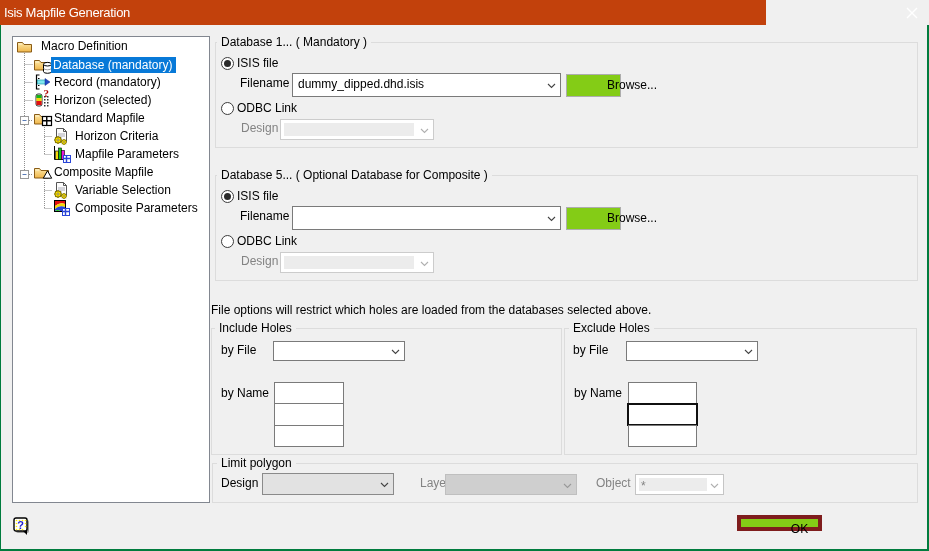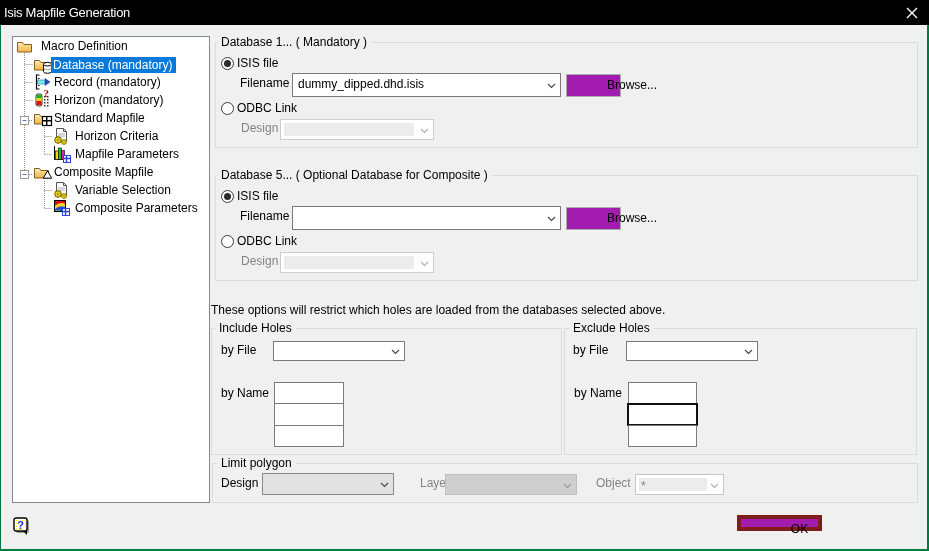--- a/index.html
+++ b/index.html
@@ -1,34 +1,34 @@
 <!DOCTYPE html>
 <html><head>
 <meta charset="utf-8">
 <style>
 * { margin:0; padding:0; box-sizing:border-box; }
 html,body { width:929px; height:551px; overflow:hidden; }
 body { font-family:"Liberation Sans", sans-serif; font-size:12px; color:#000; }
 #win { position:absolute; left:0; top:0; width:929px; height:551px; background:#f0f0f0; }
-#titlebar { position:absolute; left:0; top:0; width:929px; height:25px; background:#000000; }
+#titlebar { position:absolute; left:0; top:0; width:766px; height:25px; background:#c2410c; }
 #bL { position:absolute; left:0; top:25px; width:1px; height:526px; background:#017c3e; }
 #bR { position:absolute; left:927px; top:25px; width:2px; height:526px; background:#017c3e; }
 #bB { position:absolute; left:0; top:549px; width:929px; height:2px; background:#017c3e; }
 #title { position:absolute; left:4px; top:5px; color:#fff; font-size:13px; letter-spacing:-0.3px; }
 .abs { position:absolute; }
 .lbl { position:absolute; white-space:nowrap; }
 .gray { color:#838383; }
 .groupbox { position:absolute; border:1px solid #dcdcdc; }
 .glabel { position:absolute; background:#f0f0f0; padding:0 4px; white-space:nowrap; line-height:13px; }
 .radio { position:absolute; width:13px; height:13px; border-radius:50%; border:1px solid #3c3c3c; background:#fff; }
 .radio.sel::after { content:""; position:absolute; left:2px; top:2px; width:7px; height:7px; border-radius:50%; background:#2b2b2b; }
 .combo { position:absolute; background:#fff; border:1px solid #7a7a7a; }
 .combo .txt { position:absolute; left:5px; top:3px; }
 .chev { position:absolute; right:4px; top:50%; margin-top:-4px; width:9px; height:9px; }
-.btn { position:absolute; background:#a21caf; border:1px solid #adadad; text-align:center;padding-left:40px; }
+.btn { position:absolute; background:#84cc16; border:1px solid #adadad; text-align:center;padding-left:40px; }
 .tbx { position:absolute; background:#fff; border:1px solid #7a7a7a; }
 #tree { position:absolute; left:12px; top:36px; width:198px; height:467px; background:#fff; border:1px solid #828790; }
 .trow { position:absolute; height:16px; line-height:16px; white-space:nowrap; }
 .sel-hl { position:absolute; background:#0779d8; color:#fff; height:16px; line-height:16px; padding:0 2px; }
 </style>
 </head>
 <body>
 <div id="win">
 <div id="bL"></div>
     <div id="bR"></div>
@@ -164,21 +164,21 @@
     <rect x="20.5" y="116.5" width="8" height="8" fill="#fff" stroke="#999"></rect>
     <path d="M22.5 120.5 H26.5" stroke="#5a7cb8" stroke-width="1"></path>
     <rect x="20.5" y="170.5" width="8" height="8" fill="#fff" stroke="#999"></rect>
     <path d="M22.5 174.5 H26.5" stroke="#5a7cb8" stroke-width="1"></path>
   </g>
 </svg>
 
 <div class="trow" style="left:41px;top:38px">Macro Definition</div>
 <div class="sel-hl" style="left:51px;top:57px;width:125px">Database (mandatory)</div>
 <div class="trow" style="left:54px;top:74px">Record (mandatory)</div>
-<div class="trow" style="left:54px;top:92px">Horizon (mandatory)</div>
+<div class="trow" style="left:54px;top:92px">Horizon (selected)</div>
 <div class="trow" style="left:54px;top:110px">Standard Mapfile</div>
 <div class="trow" style="left:75px;top:128px">Horizon Criteria</div>
 <div class="trow" style="left:75px;top:146px">Mapfile Parameters</div>
 <div class="trow" style="left:54px;top:164px">Composite Mapfile</div>
 <div class="trow" style="left:75px;top:182px">Variable Selection</div>
 <div class="trow" style="left:75px;top:200px">Composite Parameters</div>
 
 <div class="groupbox" style="left:215px;top:42px;width:703px;height:106px"></div>
 <div class="glabel" style="left:217px;top:36px">Database 1... ( Mandatory )</div>
 <div class="radio sel" style="left:221px;top:57px"></div>
@@ -215,21 +215,21 @@
 <div class="radio" style="left:221px;top:235px"></div>
 <div class="lbl" style="left:237px;top:234px">ODBC Link</div>
 <div class="lbl gray" style="left:241px;top:254px">Design</div>
 <div class="combo" style="left:280px;top:252px;width:154px;height:21px;border-color:#cccccc">
   <div class="abs" style="left:3px;top:3px;width:130px;height:13px;background:#ececec"></div>
   <svg class="chev" viewBox="0 0 9 9">
         <path d="M1 3 L4.5 6.5 L8 3" stroke="#b0b0b0" stroke-width="1.1" fill="none"></path>
       </svg>
 </div>
 
-<div class="lbl" style="left:211px;top:303px">These options will restrict which holes are loaded from the databases selected above.</div>
+<div class="lbl" style="left:211px;top:303px">File options will restrict which holes are loaded from the databases selected above.</div>
 
 <div class="groupbox" style="left:211px;top:328px;width:351px;height:127px"></div>
 <div class="glabel" style="left:215px;top:322px">Include Holes</div>
 <div class="lbl" style="left:221px;top:343px">by File</div>
 <div class="combo" style="left:273px;top:341px;width:132px;height:20px">
   <svg class="chev" viewBox="0 0 9 9">
         <path d="M1 3 L4.5 6.5 L8 3" stroke="#444" stroke-width="1.1" fill="none"></path>
       </svg>
 </div>
 <div class="lbl" style="left:221px;top:386px">by Name</div>

